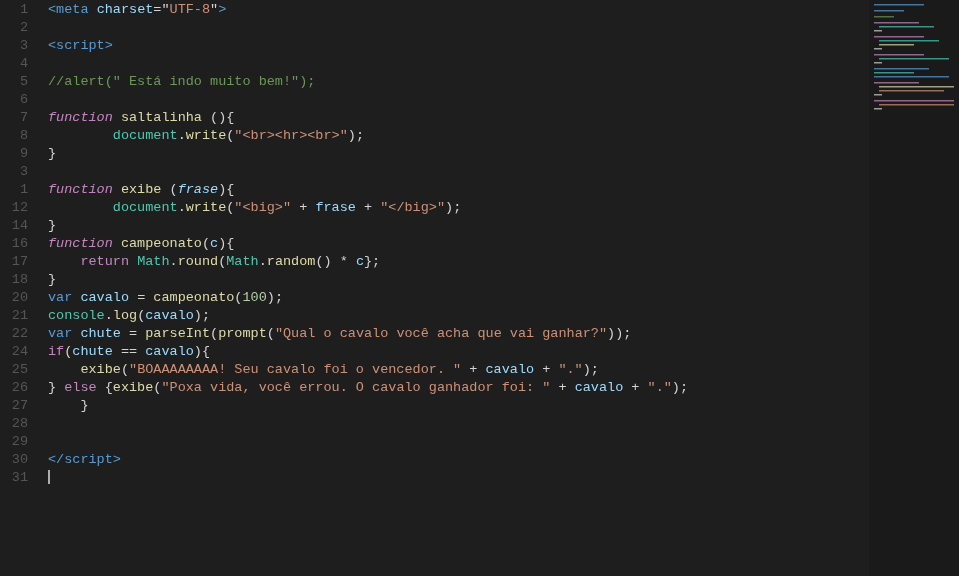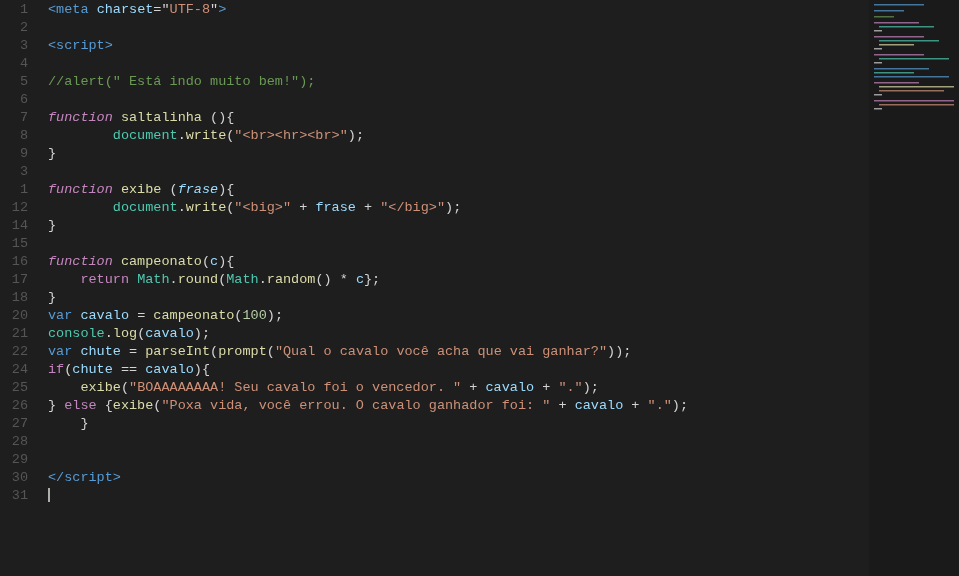--- a/index.html
+++ b/index.html
@@ -130,24 +130,20 @@
       </div>
       <div class="line">
         <div class="line-number">12</div>
         <div class="line-content"><span style="color: rgb(212, 212, 212);">        </span><span style="color: rgb(78, 201, 176);">document</span><span style="color: rgb(212, 212, 212);">.</span><span style="color: rgb(220, 220, 170);">write</span><span style="color: rgb(212, 212, 212);">(</span><span style="color: rgb(206, 145, 120);">"&lt;big&gt;"</span><span style="color: rgb(212, 212, 212);"> + </span><span style="color: rgb(156, 220, 254);">frase</span><span style="color: rgb(212, 212, 212);"> + </span><span style="color: rgb(206, 145, 120);">"&lt;/big&gt;"</span><span style="color: rgb(212, 212, 212);">);</span></div>
       </div>
       <div class="line">
         <div class="line-number">14</div>
         <div class="line-content"><span style="color: rgb(212, 212, 212);">}</span></div>
       </div>
       <div class="line">
-        <div class="line-number">15</div>
-        <div class="line-content"></div>
-      </div>
-      <div class="line">
         <div class="line-number">16</div>
         <div class="line-content"><span style="color: rgb(197, 134, 192); font-style: italic;">function</span><span style="color: rgb(212, 212, 212);"> </span><span style="color: rgb(220, 220, 170);">campeonato</span><span style="color: rgb(212, 212, 212);">(</span><span style="color: rgb(156, 220, 254);">c</span><span style="color: rgb(212, 212, 212);">){</span></div>
       </div>
       <div class="line">
         <div class="line-number">17</div>
         <div class="line-content"><span style="color: rgb(212, 212, 212);">    </span><span style="color: rgb(197, 134, 192);">return</span><span style="color: rgb(212, 212, 212);"> </span><span style="color: rgb(78, 201, 176);">Math</span><span style="color: rgb(212, 212, 212);">.</span><span style="color: rgb(220, 220, 170);">round</span><span style="color: rgb(212, 212, 212);">(</span><span style="color: rgb(78, 201, 176);">Math</span><span style="color: rgb(212, 212, 212);">.</span><span style="color: rgb(220, 220, 170);">random</span><span style="color: rgb(212, 212, 212);">() * </span><span style="color: rgb(156, 220, 254);">c</span><span style="color: rgb(212, 212, 212);">};</span></div>
       </div>
       <div class="line">
         <div class="line-number">18</div>
         <div class="line-content"><span style="color: rgb(212, 212, 212);">}</span></div>

